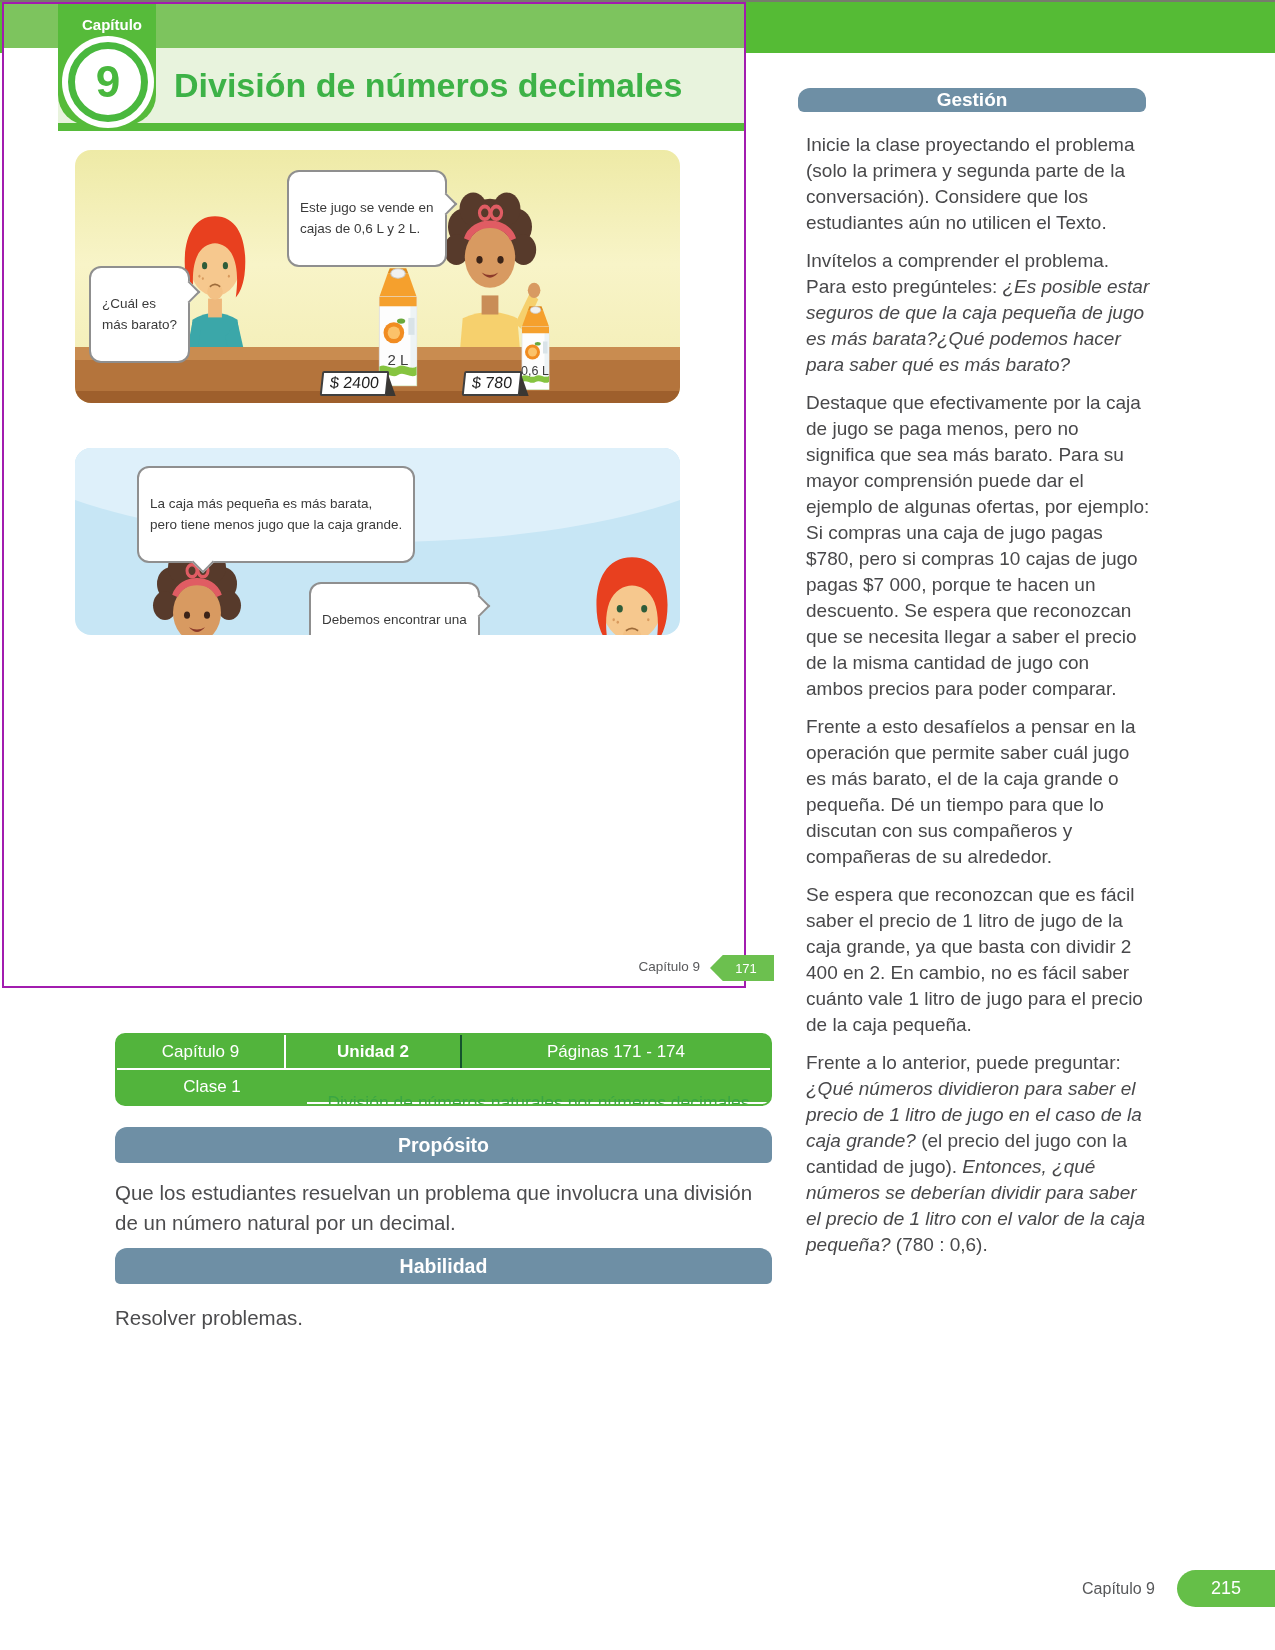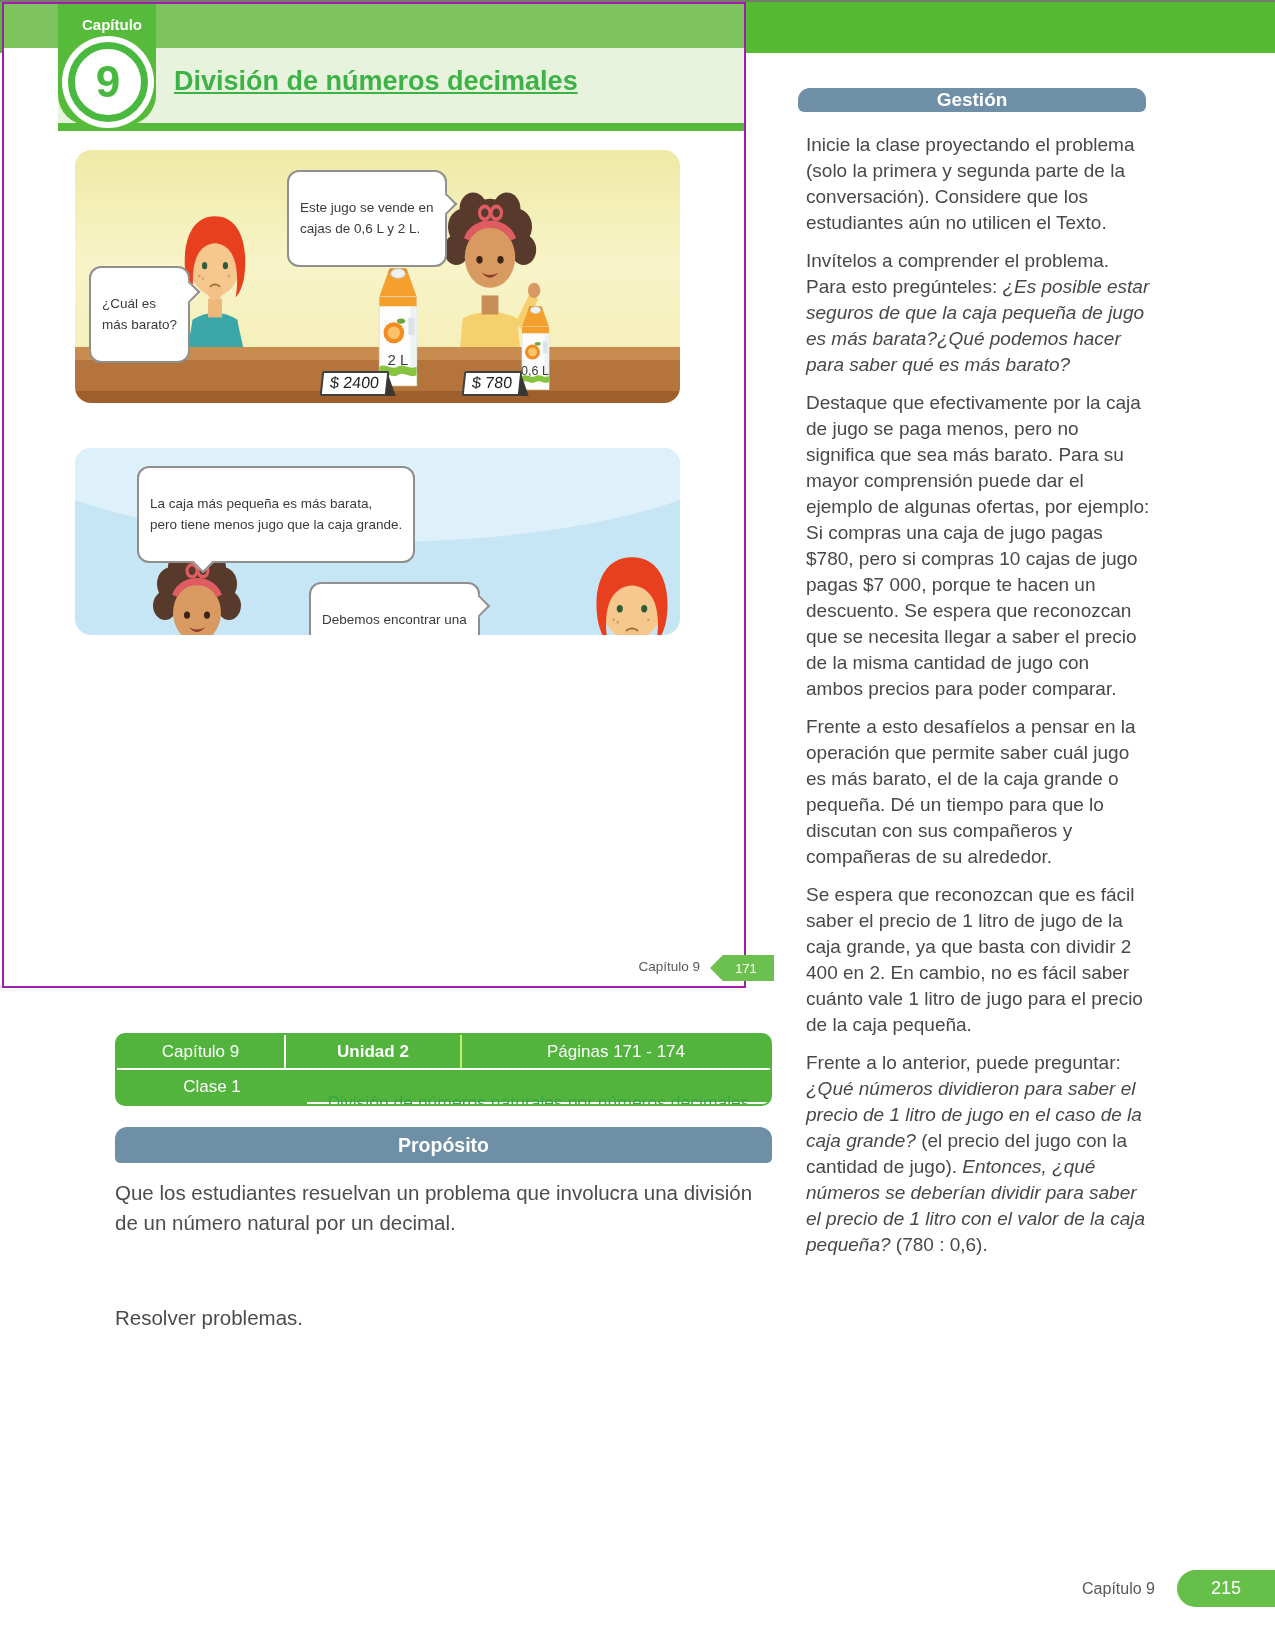--- a/index.html
+++ b/index.html
@@ -14,21 +14,21 @@
   .tb-header{position:absolute;top:0;left:0;right:0;height:44px;background:#7dc45e;}
   .tb-chapter-tab{position:absolute;left:78px;top:12px;color:#fff;font-weight:bold;font-size:15px;z-index:2;}
   .tb-band{position:absolute;top:44px;left:54px;right:0;height:75px;background:#e8f3dd;}
   .tb-strip{position:absolute;top:119px;left:54px;right:0;height:8px;background:#56bb3a;}
   .tb-numtab{position:absolute;left:54px;top:0;width:98px;height:121px;background:#56bb3a;
              border-radius:0 0 30px 30px;}
   .tb-circle{position:absolute;left:64px;top:38px;width:66px;height:66px;border-radius:50%;
              background:#fff;border:7px solid #49b83e;box-shadow:0 0 0 6px #fff;
              display:flex;align-items:center;justify-content:center;
              font-size:44px;font-weight:bold;color:#49b83e;z-index:2;}
-  .tb-title{position:absolute;left:170px;top:62px;font-size:27px;font-weight:bold;color:#3db247;text-decoration:underline;}
+  .tb-title{position:absolute;left:170px;top:62px;font-size:34px;font-weight:bold;color:#3db247;}
 
   .panel{position:absolute;left:71px;width:605px;border-radius:16px;overflow:hidden;}
   .panel > *{position:absolute;z-index:1;}
   .panel1{top:146px;height:253px;background:linear-gradient(180deg,#eeeaa6 0%,#f8f4c8 45%,#f2ecb2 100%);}
   .panel2{top:444px;height:187px;background:#c7e6f5;}
   .panel2::before{content:"";position:absolute;left:-15%;top:-75%;width:130%;height:125%;
                   border-radius:50%;background:#def0fa;z-index:0;}
   .panel3{top:664px;height:222px;background:#f5c6d3;}
   .panel3::before{content:"";position:absolute;left:-20%;top:-60%;width:140%;height:130%;
                   border-radius:50%;background:#fadbe3;z-index:0;}
@@ -56,21 +56,21 @@
             color:#fff;font-size:13px;display:flex;align-items:center;justify-content:center;
             padding-left:8px;box-sizing:border-box;
             clip-path:polygon(0 50%,20% 0,100% 0,100% 100%,20% 100%);}
 
   
   .info-table{position:absolute;left:115px;top:1033px;width:657px;box-sizing:border-box;
               border:2px solid #52b43c;border-radius:10px;overflow:hidden;background:#52b43c;}
   .it-row1{display:flex;height:33px;color:#fff;font-size:17px;}
   .it-cell{display:flex;align-items:center;justify-content:center;}
   .it-c1{width:167px;border-right:2px solid #fff;}
-  .it-c2{width:174px;border-right:2px solid #bef264;font-weight:bold;}
+  .it-c2{width:174px;border-right:2px solid #14532d;font-weight:bold;}
   .it-c3{flex:1;}
   .it-row2{display:flex;height:34px;border-top:2px solid #fff;}
   .it-class{width:190px;color:#fff;font-size:17px;display:flex;align-items:center;justify-content:center;}
   .it-topic{flex:1;background:#fff;color:#3aa643;font-size:17.5px;display:flex;align-items:center;justify-content:center;margin-top:32px;}
 
   .section-bar{position:absolute;left:115px;width:657px;height:36px;background:#6e8fa5;
                border-radius:12px 12px 5px 5px;color:#fff;font-weight:bold;font-size:19.5px;
                display:flex;align-items:center;justify-content:center;box-sizing:border-box;}
   .bar-proposito{top:1127px;}
   .bar-habilidad{top:1248px;}
@@ -264,20 +264,21 @@
     </div>
     <div class="it-row2">
       <div class="it-class">Clase 1</div>
       <div class="it-topic">División de números naturales por números decimales</div>
     </div>
   </div>
 
   <div class="section-bar bar-proposito">Propósito</div>
   <div class="section-text text-proposito">Que los estudiantes resuelvan un problema que involucra una división de un número natural por un decimal.</div>
 
+  <div class="section-bar bar-habilidad">Habilidad</div>
   <div class="section-text text-habilidad">Resolver problemas.</div>
 
   <div class="gestion-bar">Gestión</div>
   <div class="gestion-text">
     <p>Inicie la clase proyectando el problema (solo la primera y segunda parte de la conversación). Considere que los estudiantes aún no utilicen el Texto.</p>
     <p><span>Invítelos a comprender el problema. Para esto pregúnteles: </span><span class="it">¿Es posible estar seguros de que la caja pequeña de jugo es más barata?¿Qué podemos hacer para saber qué es más barato?</span></p>
     <p>Destaque que efectivamente por la caja de jugo se paga menos, pero no significa que sea más barato. Para su mayor comprensión puede dar el ejemplo de algunas ofertas, por ejemplo: Si compras una caja de jugo pagas $780, pero si compras 10 cajas de jugo pagas $7 000, porque te hacen un descuento. Se espera que reconozcan que se necesita llegar a saber el precio de la misma cantidad de jugo con ambos precios para poder comparar.</p>
     <p>Frente a esto desafíelos a pensar en la operación que permite saber cuál jugo es más barato, el de la caja grande o pequeña. Dé un tiempo para que lo discutan con sus compañeros y compañeras de su alrededor.</p>
     <p>Se espera que reconozcan que es fácil saber el precio de 1 litro de jugo de la caja grande, ya que basta con dividir 2 400 en 2. En cambio, no es fácil saber cuánto vale 1 litro de jugo para el precio de la caja pequeña.</p>
     <p><span>Frente a lo anterior, puede preguntar: </span><span class="it">¿Qué números dividieron para saber el precio de 1 litro de jugo en el caso de la caja grande?</span><span> (el precio del jugo con la cantidad de jugo). </span><span class="it">Entonces, ¿qué números se deberían dividir para saber el precio de 1 litro con el valor de la caja pequeña?</span><span> (780 : 0,6).</span></p>

